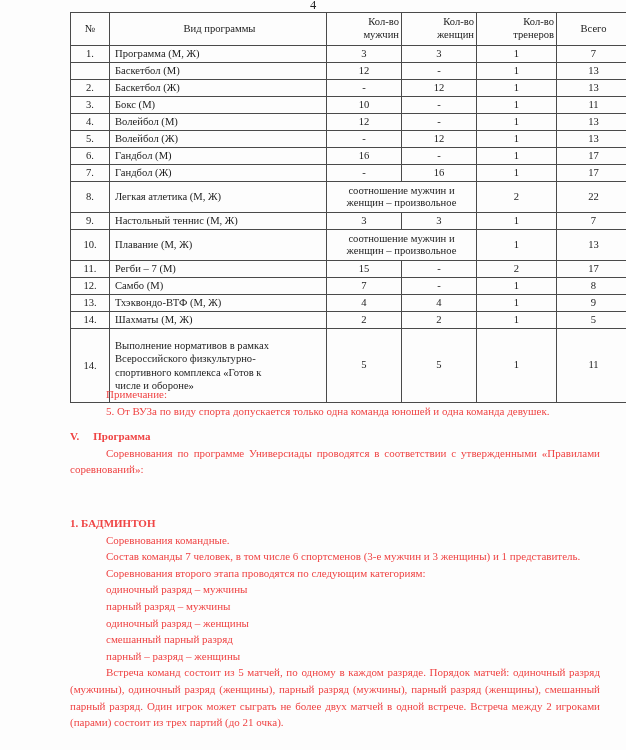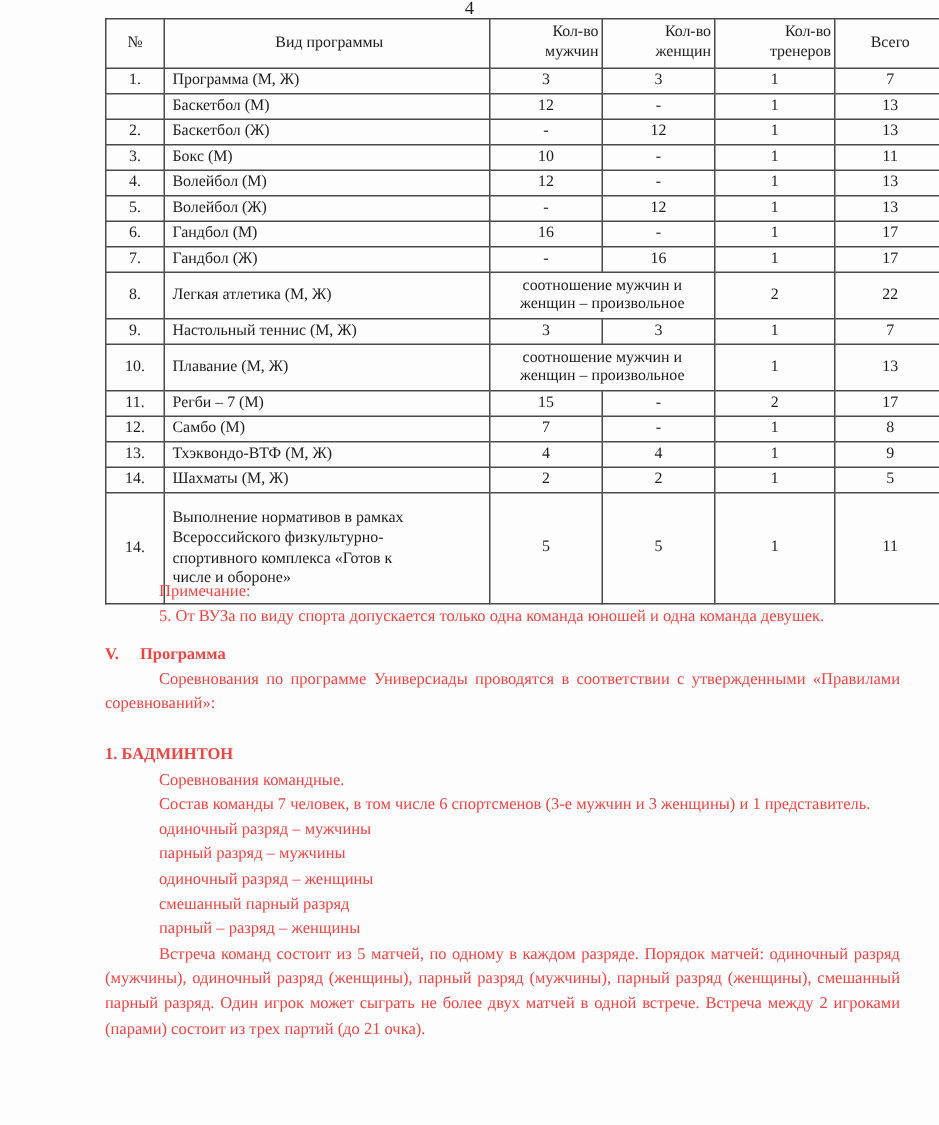--- a/index.html
+++ b/index.html
@@ -108,21 +108,21 @@
   .indent { text-indent: 36px; }
   .center-head {
     text-align: center;
     font-weight: bold;
     text-indent: 0;
   }
   .center-head .numeral { margin-right: 14px; }
   .list-line { text-indent: 36px; text-align: left; }
   .block-note   { top: 386px; }
   .block-prog   { top: 428px; }
-  .block-badm   { top: 495px; }
+  .block-badm   { top: 515px; }
 </style>
 </head>
 <body>
 
 <div class="page">
 
   <div class="page-number">4</div>
 
   <div class="table-wrap">
     <table class="program-table">
@@ -294,20 +294,21 @@
 
   <div class="prose block-prog">
     <p class="center-head"><span class="numeral">V.</span><span>Программа</span></p>
     <p class="indent">Соревнования по программе Универсиады проводятся в соответствии с утвержденными «Правилами соревнований»:</p>
   </div>
 
   <div class="prose block-badm">
     <p class="center-head">1.  БАДМИНТОН</p>
     <p class="indent">Соревнования командные.</p>
     <p class="indent">Состав команды 7 человек, в том числе 6 спортсменов (3-е мужчин и 3 женщины) и 1 представитель.</p>
+    <p class="indent">Соревнования второго этапа проводятся по следующим категориям:</p>
     <div id="badminton-categories">
         <p class="list-line">одиночный разряд – мужчины</p>
         <p class="list-line">парный разряд – мужчины</p>
         <p class="list-line">одиночный разряд – женщины</p>
         <p class="list-line">смешанный парный разряд</p>
         <p class="list-line">парный – разряд – женщины</p>
       </div>
     <p class="indent">Встреча команд состоит из 5 матчей, по одному в каждом разряде. Порядок матчей: одиночный разряд (мужчины), одиночный разряд (женщины), парный разряд (мужчины), парный разряд (женщины), смешанный парный разряд. Один игрок может сыграть не более двух матчей в одной встрече. Встреча между 2 игроками (парами) состоит из трех партий (до 21 очка).</p>
   </div>
 

